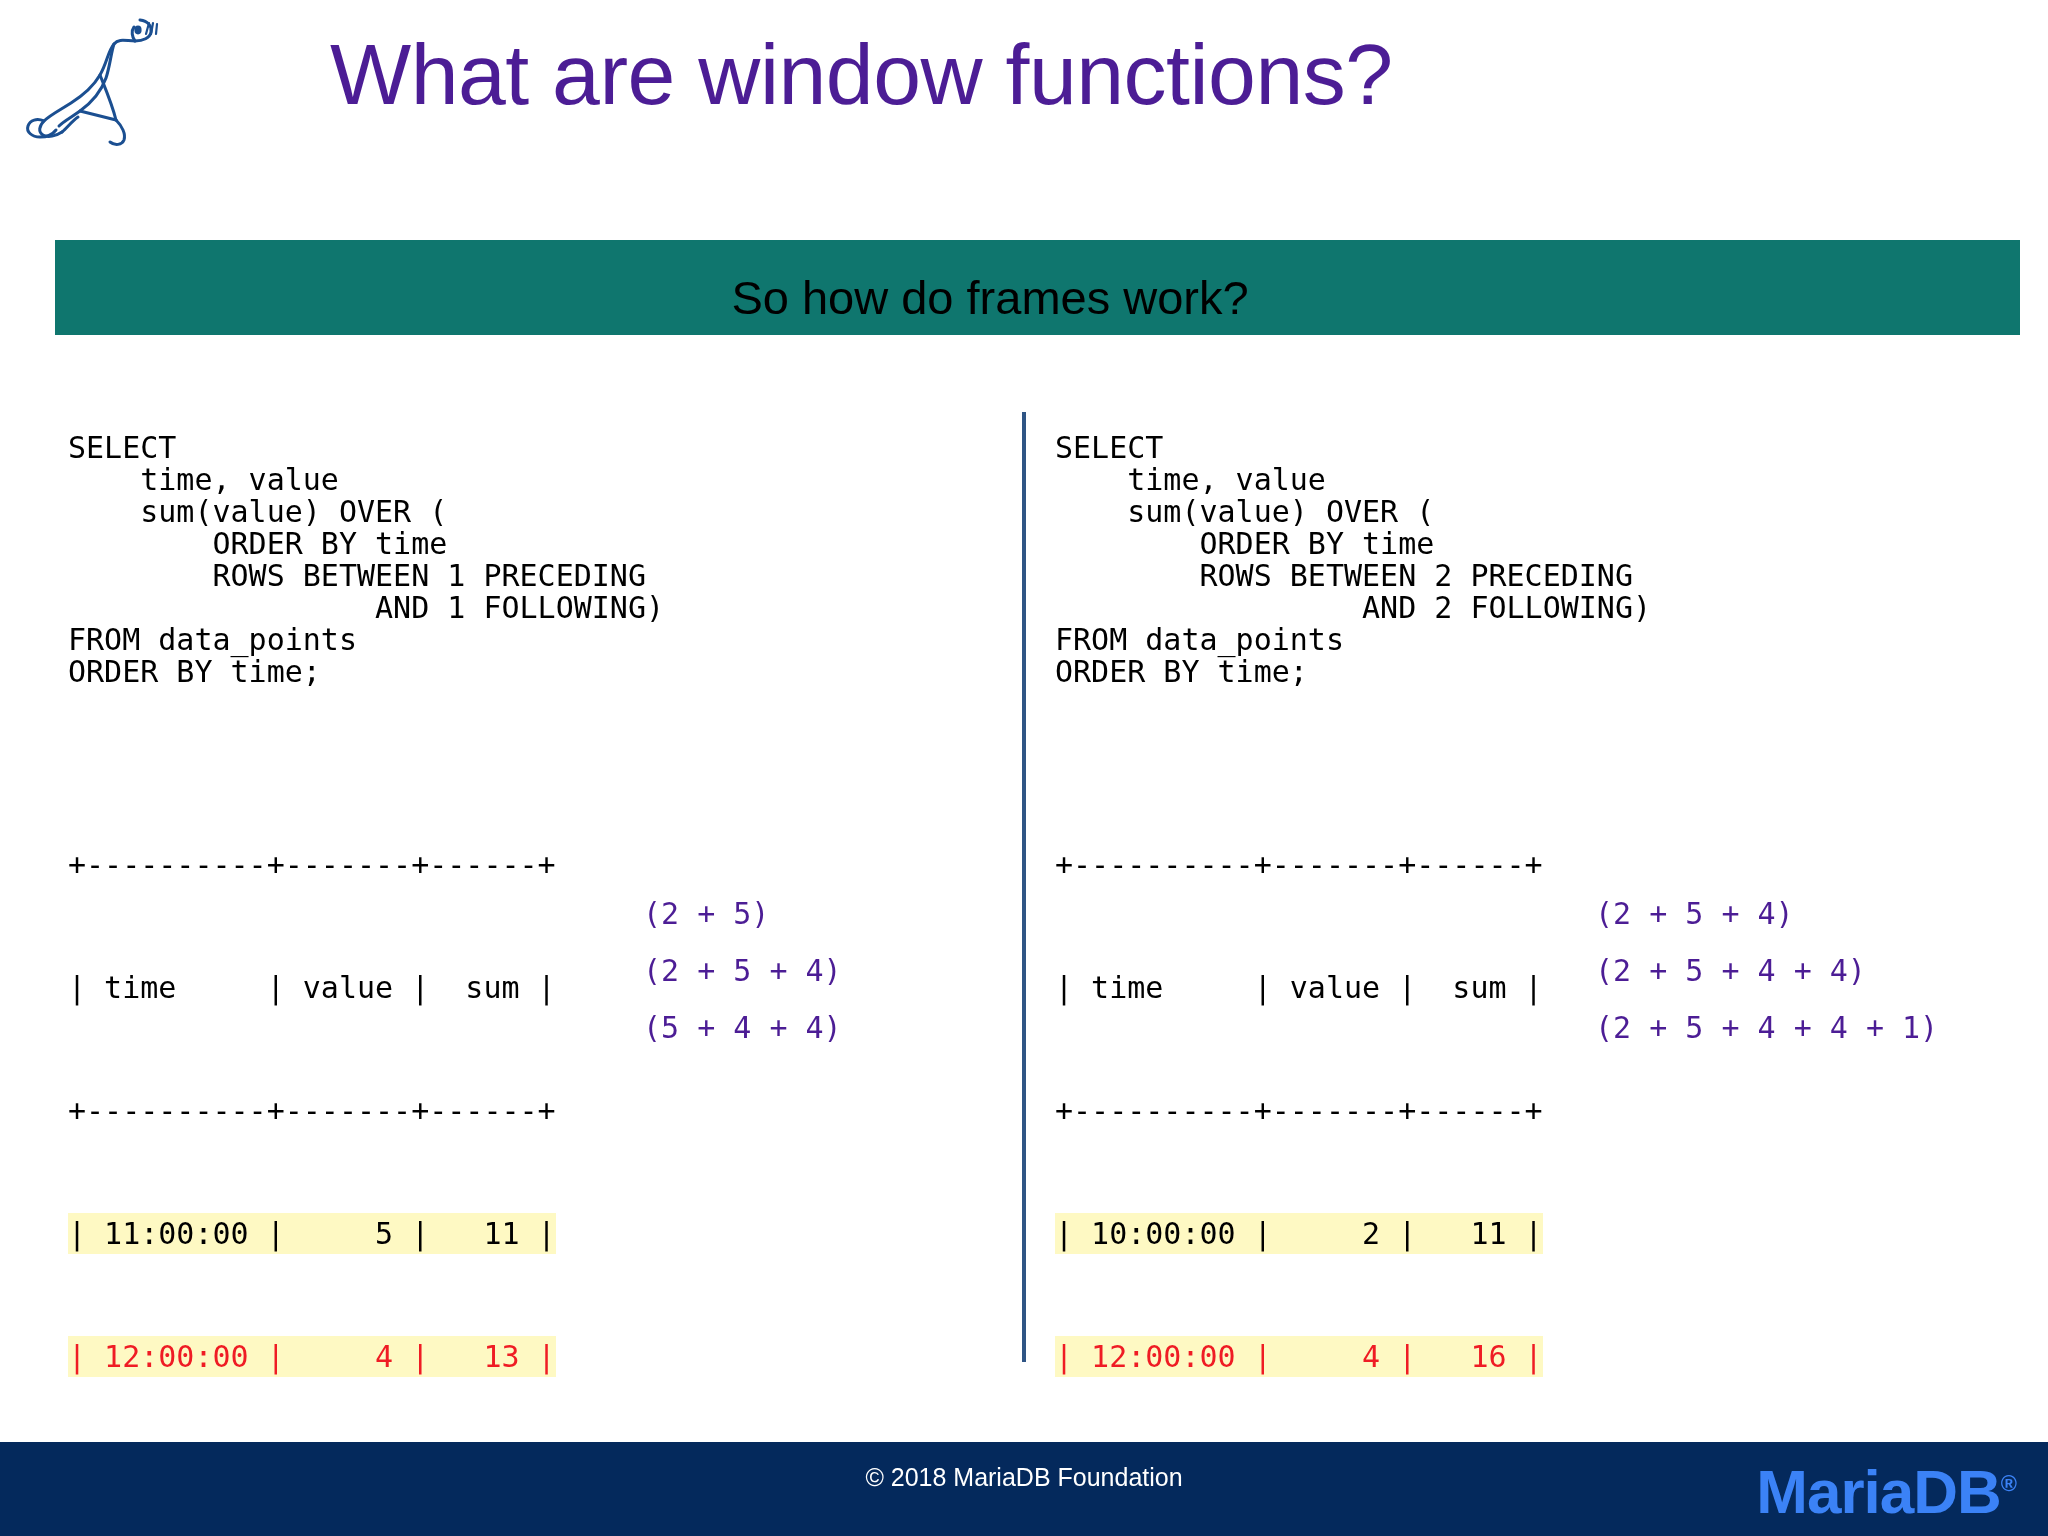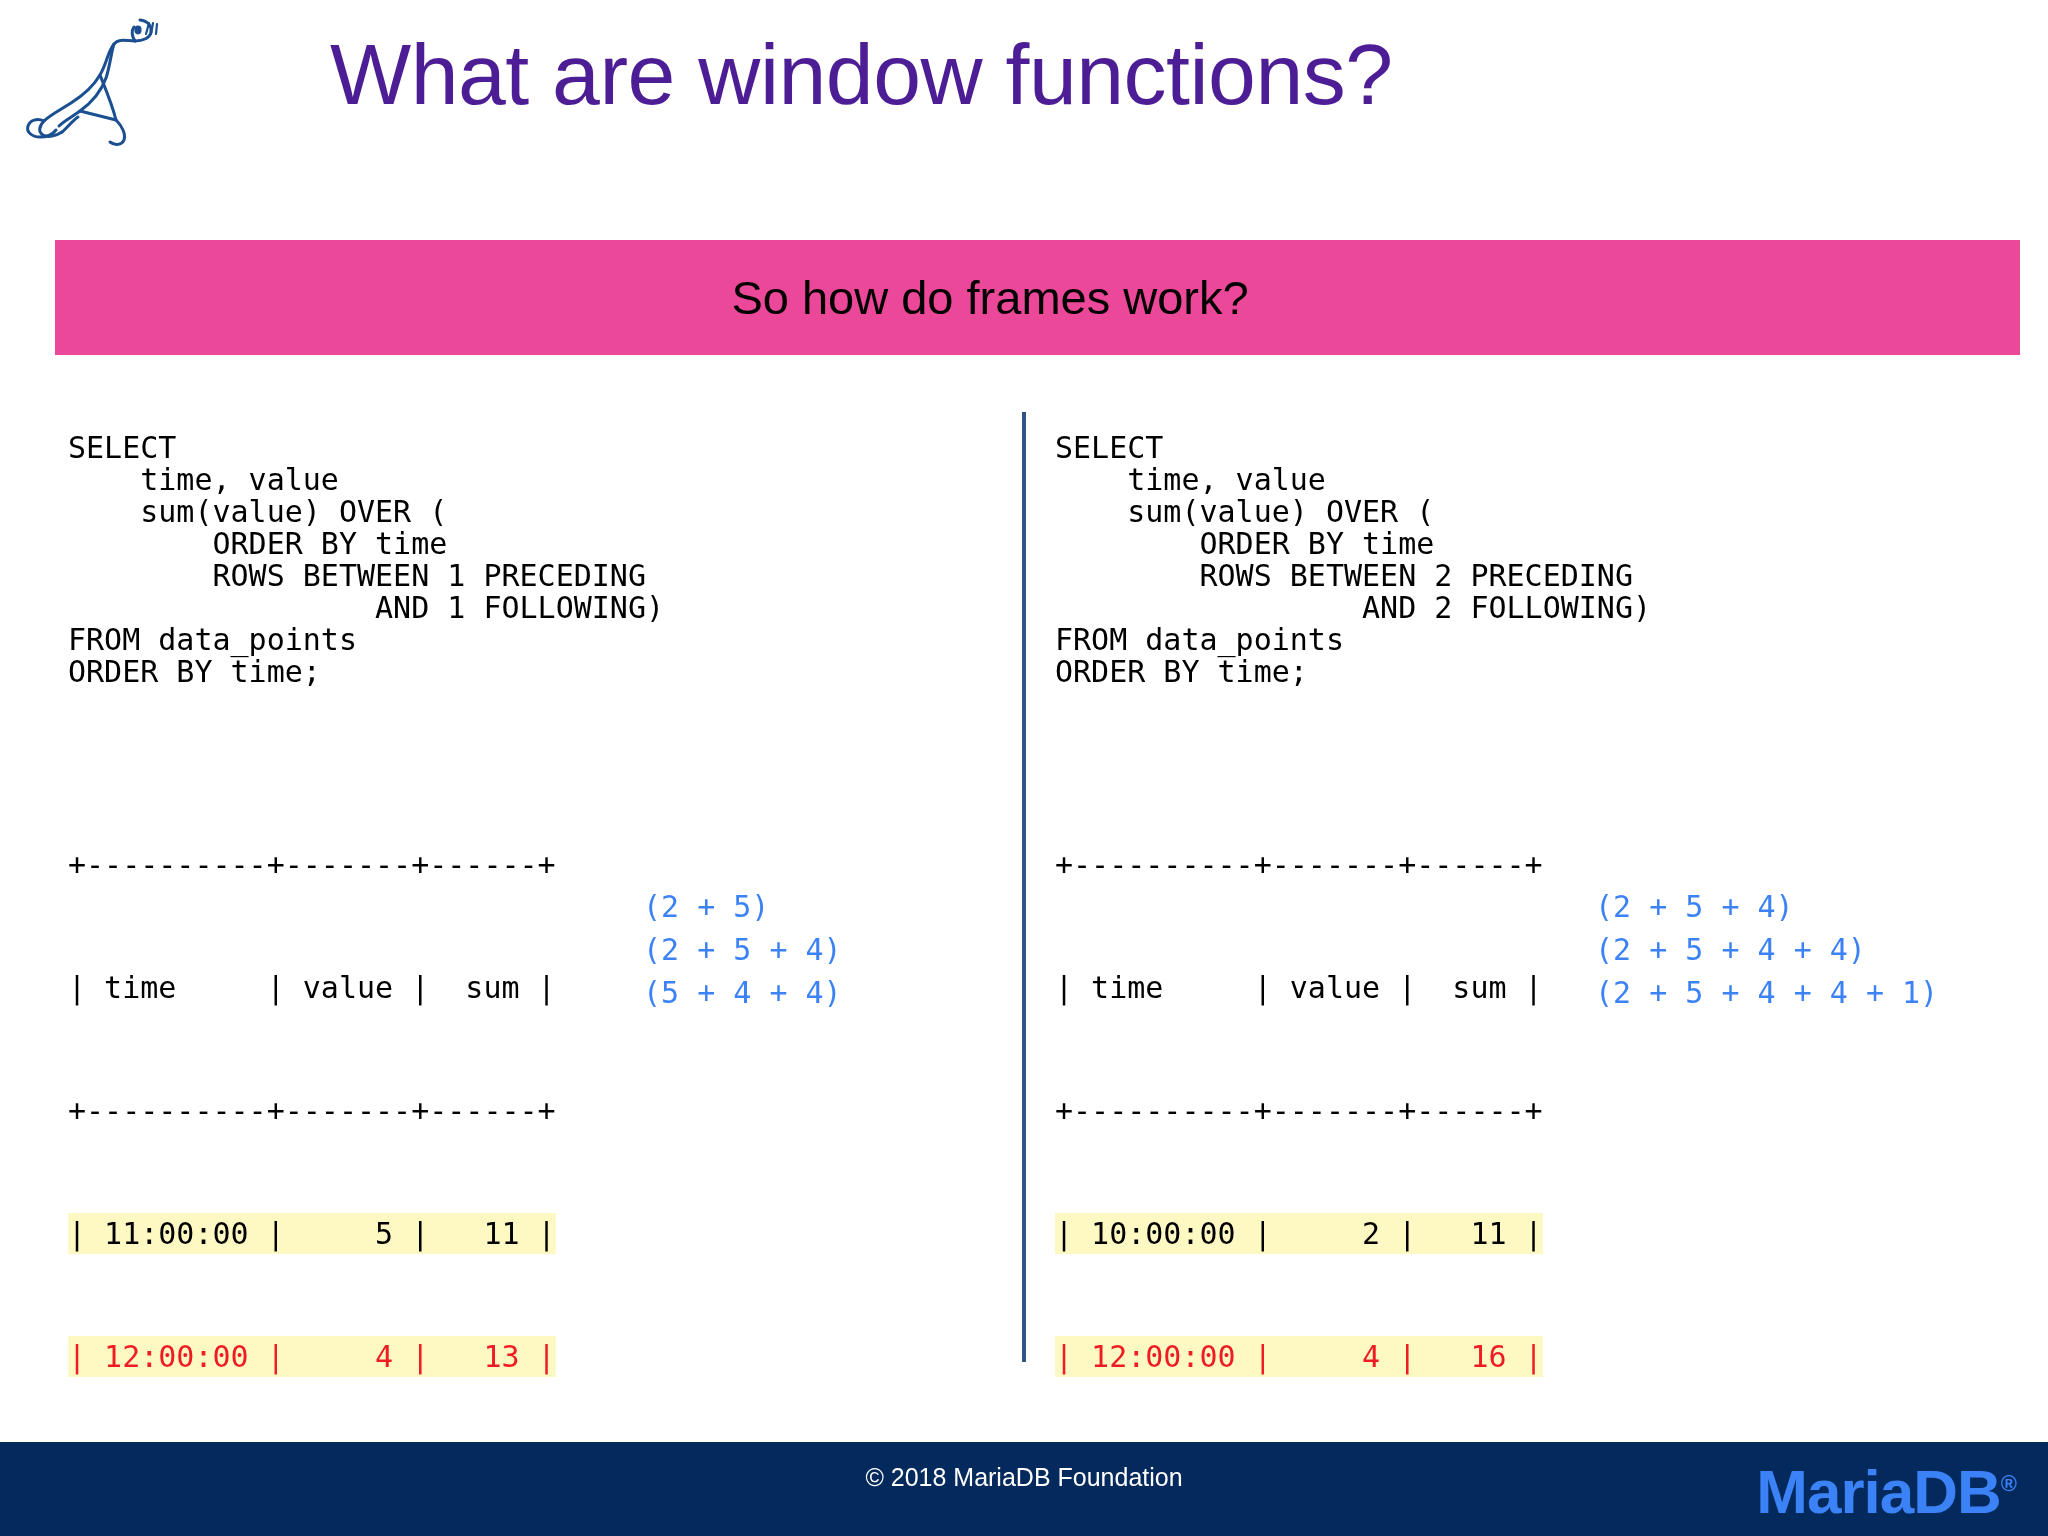--- a/index.html
+++ b/index.html
@@ -22,22 +22,22 @@
     font-size:86px;
     color:#4c1d95;
     font-family:"Liberation Sans",sans-serif;
     font-weight:400;
     letter-spacing:-0.5px;
     white-space:nowrap;
     text-align:right;
   }
   
   .subtitle-band{
-    position:absolute;left:55px;top:240px;width:1965px;height:115px;
-    background:#ec4899;
+    position:absolute;left:55px;top:240px;width:1965px;height:95px;
+    background:#0f766e;
   }
   .subtitle-text{
     position:absolute;left:0;top:0;width:1965px;height:115px;
     display:flex;align-items:center;justify-content:center;
     font-size:47px;color:#000000;
     font-family:"Liberation Sans",sans-serif;
     padding-right:95px;box-sizing:border-box;
   }
   
   .center-divider{
@@ -69,21 +69,21 @@
     font-size:30px;
     line-height:41px;
     color:#000000;
   }
   .trow{position:relative;height:41px;white-space:pre;}
   .trow.hl{background:#fef9c3;}
   .trow.red{color:#ef1c24;}
   .annot-col{
     position:absolute;
     font-family:"DejaVu Sans Mono","Liberation Mono",monospace;
-    font-size:30px;line-height:43px;white-space:pre;color:#3b82f6;
+    font-size:30px;line-height:57px;white-space:pre;color:#4c1d95;
   }
   .annot-left{left:575px;top:0px;}
   .annot-right{left:540px;top:0px;}
   
   .slide-footer{
     position:absolute;left:0;top:1442px;width:2048px;height:94px;
     background:#04295c;
   }
   .footer-copy{
     position:absolute;left:0;top:0;width:2048px;height:70px;

